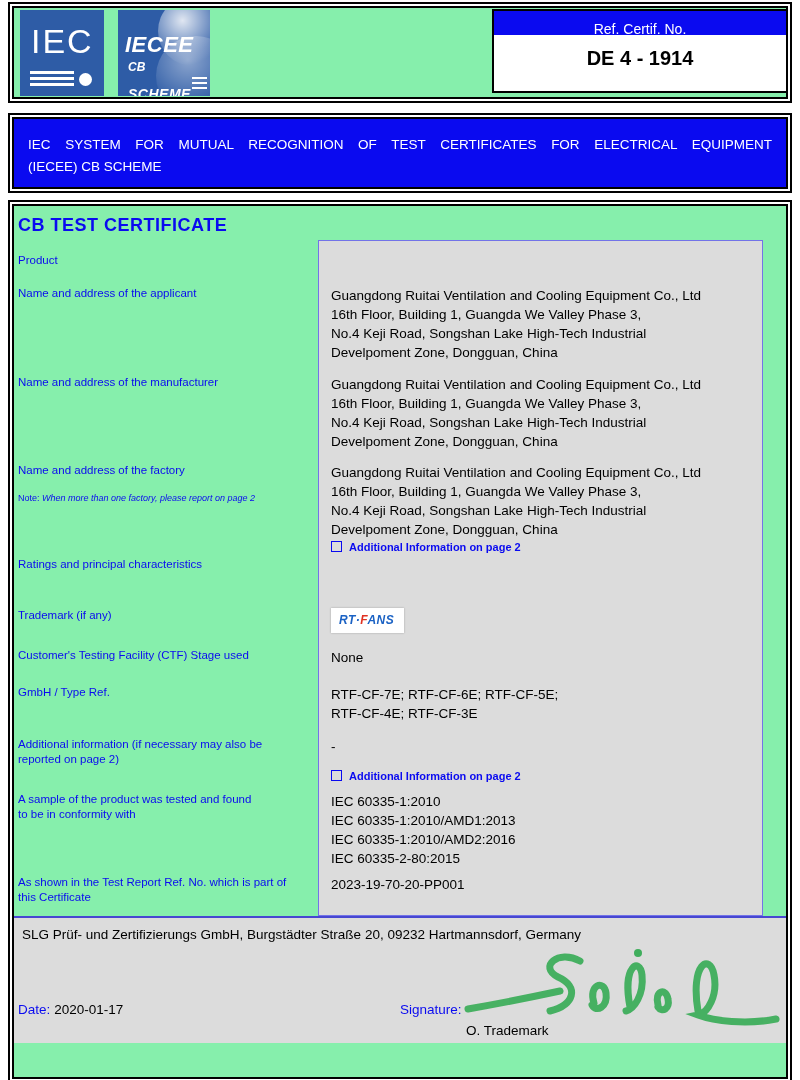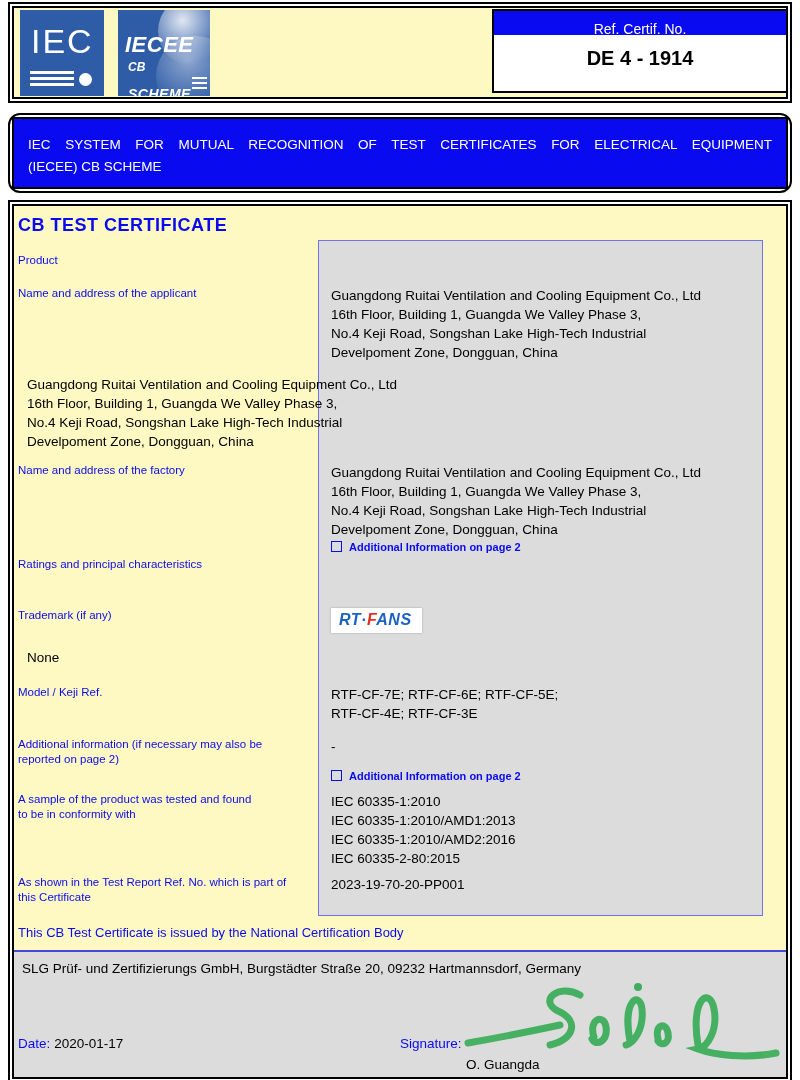--- a/index.html
+++ b/index.html
@@ -1,21 +1,21 @@
 <!DOCTYPE html>
 <html><head>
 <meta charset="utf-8">
 <style>
   html,body{margin:0;padding:0;background:#fff;}
   body{width:800px;height:1080px;font-family:"Liberation Sans",sans-serif;position:relative;overflow:hidden;}
   .page{width:800px;height:1080px;position:relative;}
 
   
   .sect{margin:0 8px;border:2px solid #000;padding:2px;background:#fff;}
-  .sect-inner{border:2px solid #000;background:#fef9c3;position:relative;}
+  .sect-inner{border:2px solid #000;background:#86efac;position:relative;}
 
   
   .sect.header{margin-top:2px;}
   .header-inner{height:89px;}
   .iec-logo{position:absolute;left:6px;top:2px;width:84px;height:86px;background:#2e5ca6;}
   .iec-text{position:absolute;left:11px;top:12px;color:#fff;font-size:34px;font-weight:400;letter-spacing:2px;}
   .iec-lines{position:absolute;left:10px;bottom:10px;}
   .iec-lines div{width:44px;height:3px;background:#fff;margin-top:3px;}
   .iec-dot{position:absolute;right:12px;bottom:10px;width:13px;height:13px;border-radius:50%;background:#fff;}
   .iecee-logo{position:absolute;left:104px;top:2px;width:92px;height:86px;background:#2e5ca6;overflow:hidden;}
@@ -26,21 +26,21 @@
   .iecee-title{position:absolute;left:7px;top:22px;color:#fff;font-size:22px;font-weight:700;font-style:italic;letter-spacing:.5px;}
   .iecee-cb{position:absolute;left:10px;top:50px;color:#fff;font-size:12px;font-weight:700;font-style:italic;}
   .iecee-scheme{position:absolute;left:10px;top:76px;color:#fff;font-size:14px;font-weight:700;font-style:italic;letter-spacing:.5px;}
   .mini-bars{position:absolute;right:3px;top:64px;}
   .mini-bars div{width:15px;height:2.5px;background:#fff;margin-top:2.5px;}
   .ref-box{position:absolute;left:478px;top:1px;width:296px;height:84px;border:2px solid #000;background:#fff;box-sizing:border-box;}
   .ref-head{height:24px;background:#0a0af0;color:#fff;text-align:center;font-size:14px;padding-top:10px;box-sizing:border-box;}
   .ref-val{height:40px;color:#000;text-align:center;font-size:20px;font-weight:700;padding-top:12px;box-sizing:border-box;}
 
   
-  .sect.banner{margin-top:10px;border-radius:12px;}
+  .sect.banner{margin-top:10px;}
   .banner-inner{height:68px;background:#0a0af0;padding:15px 14px 0;box-sizing:content-box;}
   .banner-inner{height:53px;}
   .banner-l1{color:#fff;font-size:13.5px;line-height:22px;text-align:justify;text-align-last:justify;}
   .banner-l2{color:#fff;font-size:13.5px;line-height:22px;}
 
   
   .sect.main{margin-top:7px;}
   .main-inner{height:871px;}
   .title-block{height:41px;}
   .doc-title{color:#0a0af0;font-size:18px;font-weight:700;letter-spacing:.5px;padding:9px 0 0 4px;}
@@ -52,21 +52,21 @@
   .flabel .lbltxt{white-space:pre-line;}
   .fnote{margin-top:13px;font-size:9px;color:#0a0af0;}
   .fnote .noteital{font-style:italic;}
   .fvalue{width:445px;flex:none;box-sizing:border-box;padding:6px 12px 0 13px;color:#000;font-size:13.5px;line-height:19px;position:relative;}
   .fvalue .valtxt{white-space:pre-line;}
   .addl{color:#0a0af0;font-size:11px;font-weight:700;line-height:14px;}
   .addl.after-addr{margin-top:1px;}
   .addl.after-dash{margin-top:13px;}
   .cbx{display:inline-block;width:9px;height:9px;border:1.5px solid #0a0af0;margin-right:7px;vertical-align:-1px;}
   .tm-logo{display:inline-block;background:#fff;padding:2px 10px 3px 8px;margin-top:0px;box-shadow:0 0 2px rgba(0,0,0,.25);}
-  .tm-logo span{font-size:16px;font-weight:700;font-style:italic;letter-spacing:.5px;}
+  .tm-logo span{font-size:12px;font-weight:700;font-style:italic;letter-spacing:.5px;}
   .tm-b{color:#1b62c4;} .tm-r{color:#e03222;}
 
   .issued{height:34px;color:#0a0af0;font-size:13px;padding:9px 0 0 4px;box-sizing:border-box;}
 
   .bottom{height:127px;background:#dcdcdc;border-top:2px solid #4747d1;position:relative;box-sizing:border-box;}
   .ncb-line{padding:9px 6px 0 8px;color:#000;font-size:13.5px;}
   .date-line{position:absolute;left:4px;bottom:26px;font-size:13.5px;}
   .blue-lbl{color:#0a0af0;}
   .date-val{color:#000;margin-left:4px;}
   .sig-lbl{position:absolute;left:386px;bottom:26px;font-size:13.5px;color:#0a0af0;}
@@ -131,29 +131,31 @@
 
         <div class="frow" style="height:89px">
           <div class="flabel"><span class="lbltxt">Name and address of the applicant</span></div>
           <div class="fvalue"><span class="valtxt">Guangdong Ruitai Ventilation and Cooling Equipment Co., Ltd
 16th Floor, Building 1, Guangda We Valley Phase 3,
 No.4 Keji Road, Songshan Lake High-Tech Industrial
 Develpoment Zone, Dongguan, China</span></div>
         </div>
 
         <div class="frow" style="height:88px">
+          <div class="flabel"><span class="lbltxt">Name and address of the manufacturer</span></div>
           <div class="fvalue"><span class="valtxt">Guangdong Ruitai Ventilation and Cooling Equipment Co., Ltd
 16th Floor, Building 1, Guangda We Valley Phase 3,
 No.4 Keji Road, Songshan Lake High-Tech Industrial
 Develpoment Zone, Dongguan, China</span></div>
         </div>
 
         <div class="frow" style="height:94px">
           <div class="flabel">
             <span class="lbltxt">Name and address of the factory</span>
+            <div class="fnote"><span>Note: </span><span class="noteital">When more than one factory, please report on page 2</span></div>
           </div>
           <div class="fvalue">
             <span class="valtxt">Guangdong Ruitai Ventilation and Cooling Equipment Co., Ltd
 16th Floor, Building 1, Guangda We Valley Phase 3,
 No.4 Keji Road, Songshan Lake High-Tech Industrial
 Develpoment Zone, Dongguan, China</span>
             <div class="addl after-addr"><span class="cbx"></span><span>Additional Information on page 2</span></div>
           </div>
         </div>
 
@@ -162,25 +164,26 @@
         </div>
 
         <div class="frow" style="height:40px">
           <div class="flabel"><span class="lbltxt">Trademark (if any)</span></div>
           <div class="fvalue">
             <div class="tm-logo"><span class="tm-b">RT·</span><span class="tm-r">F</span><span class="tm-b">ANS</span></div>
           </div>
         </div>
 
         <div class="frow" style="height:37px">
+          <div class="flabel"><span class="lbltxt">Customer's Testing Facility (CTF) Stage used</span></div>
           <div class="fvalue"><span class="valtxt">None</span></div>
         </div>
 
         <div class="frow" style="height:52px">
-          <div class="flabel"><span class="lbltxt">Model / Keji Ref.</span></div>
+          <div class="flabel"><span class="lbltxt">GmbH / Type Ref.</span></div>
           <div class="fvalue"><span class="valtxt">RTF-CF-7E; RTF-CF-6E; RTF-CF-5E;
 RTF-CF-4E; RTF-CF-3E</span></div>
         </div>
 
         <div class="frow" style="height:55px">
           <div class="flabel"><span class="lbltxt">Additional information (if necessary may also be
 reported on page 2)</span></div>
           <div class="fvalue">
             <span class="valtxt">-</span>
             <div class="addl after-dash"><span class="cbx"></span><span>Additional Information on page 2</span></div>
@@ -196,38 +199,37 @@
 IEC 60335-2-80:2015</span></div>
         </div>
 
         <div class="frow" style="height:47px">
           <div class="flabel"><span class="lbltxt">As shown in the Test Report Ref. No. which is part of
 this Certificate</span></div>
           <div class="fvalue"><span class="valtxt">2023-19-70-20-PP001</span></div>
         </div>
       </div>
 
-      <div class="issued"><span>This CB Test Certificate is issued by the National Certification Body</span></div>
 
       <div class="bottom">
         <div class="ncb-line">SLG Prüf- und Zertifizierungs GmbH, Burgstädter Straße 20, 09232 Hartmannsdorf, Germany</div>
         <div class="date-line">
           <span class="blue-lbl">Date:</span><span class="date-val">2020-01-17</span>
         </div>
         <div class="sig-lbl">Signature:</div>
         <svg class="signature-svg" width="320" height="92" viewBox="0 0 320 92">
           <g fill="none" stroke="#3fae5c" stroke-width="7" stroke-linecap="round" opacity="0.95">
             <path d="M6,62 C40,56 70,50 98,44"></path>
             <path d="M118,14 C96,2 76,20 96,30 C118,40 112,58 88,64"></path>
             <path d="M132,56 C126,38 142,32 144,46 C146,60 134,66 130,58"></path>
             <path d="M168,60 C160,18 178,10 180,28 C182,48 172,62 164,64"></path>
             <path d="M196,58 C192,44 204,40 206,52 C208,62 200,66 196,60"></path>
             <path d="M236,64 C228,16 248,6 252,28 C256,48 246,66 236,68 C252,74 284,78 314,72"></path>
           </g>
           <circle cx="176" cy="6" r="4" fill="#3fae5c"></circle>
         </svg>
-        <div class="signer">O. Guangda</div>
+        <div class="signer">O. Trademark</div>
       </div>
 
     </div>
   </div>
 
 </div>
 
 </body></html>

